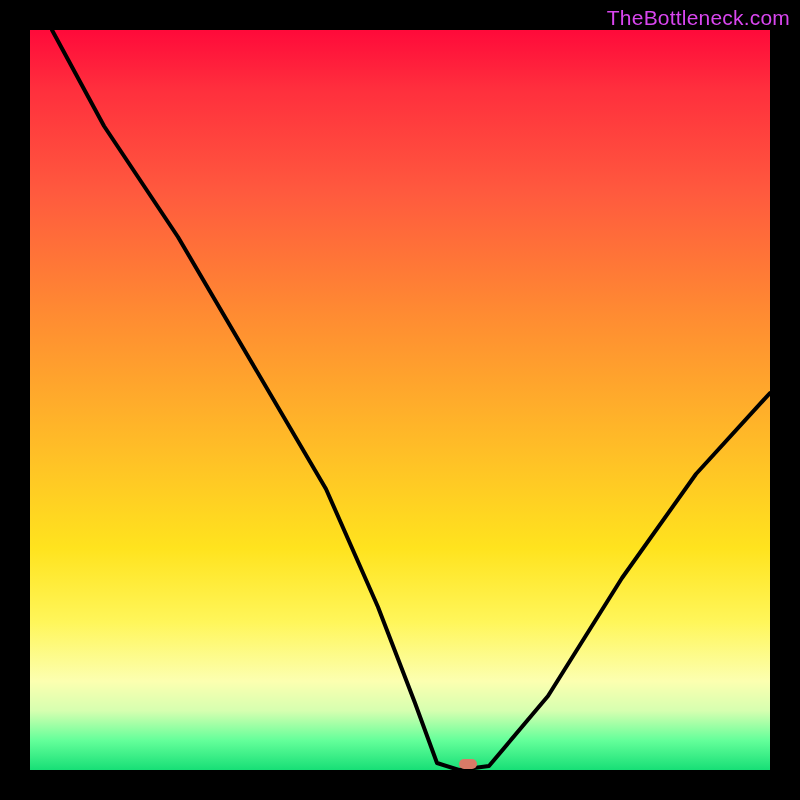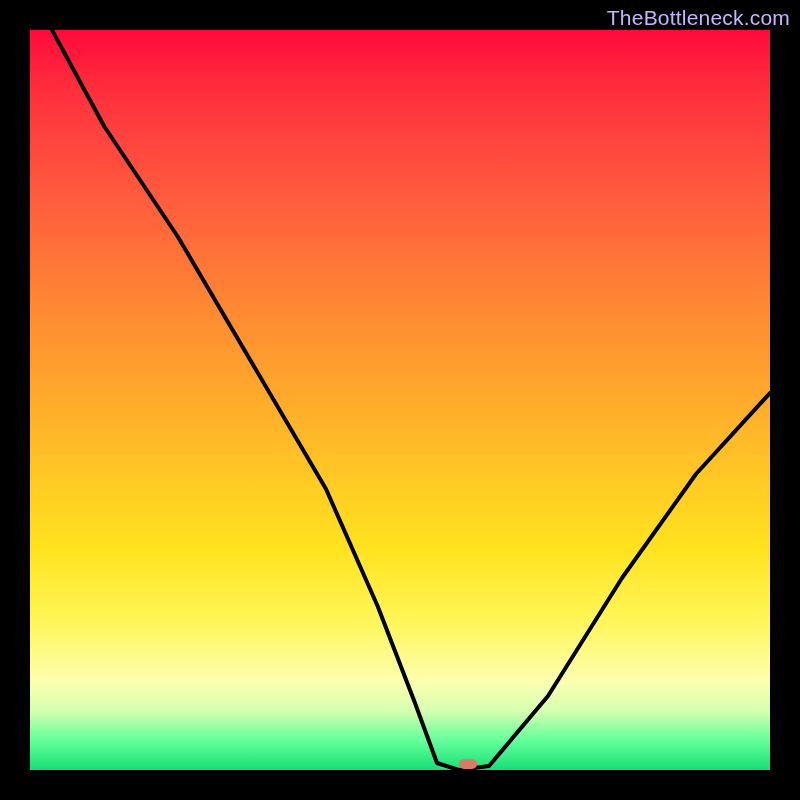--- a/index.html
+++ b/index.html
@@ -52,21 +52,21 @@
     background: #d97a67;
     border-radius: 5px;
     transform: translate(-50%, -50%);
   }
   .watermark {
     position: absolute;
     top: 6px;
     right: 10px;
     font-size: 21px;
     font-weight: 500;
-    color: #c4b5fd;
+    color: #d946ef;
     letter-spacing: 0.2px;
     user-select: none;
     pointer-events: none;
   }
 </style>
 </head>
 <body>
 
 <div class="chart-wrap">
 

